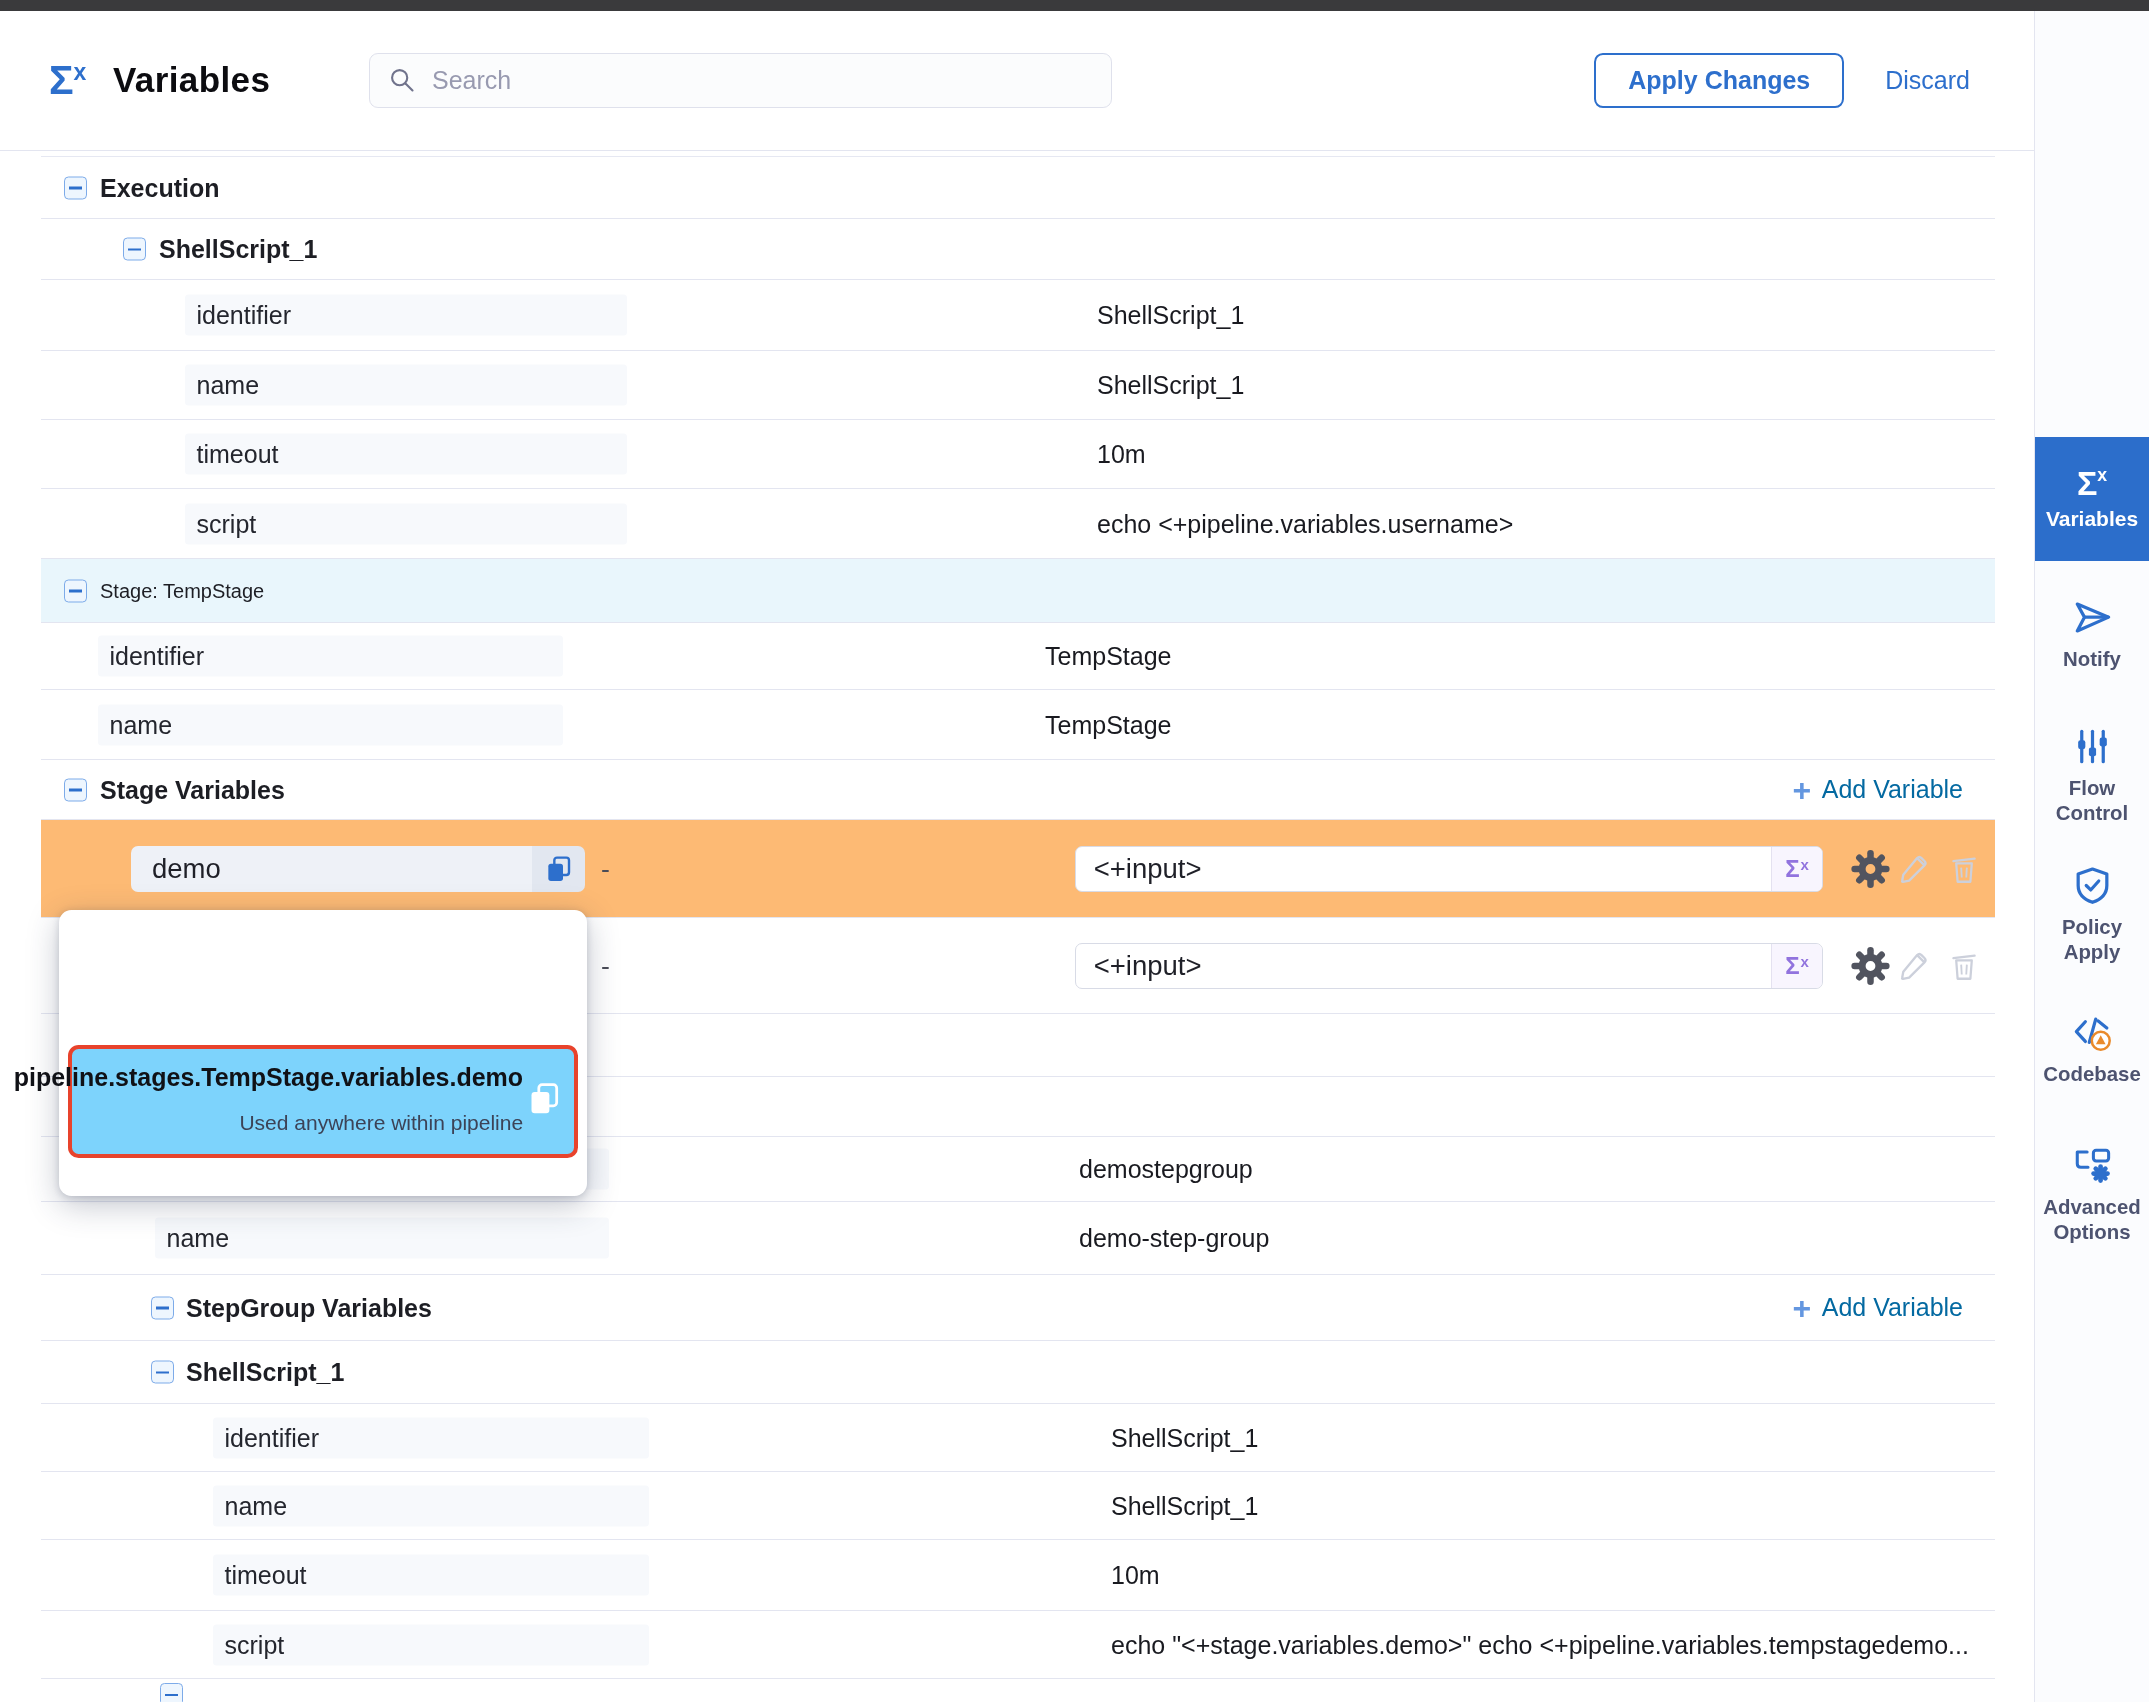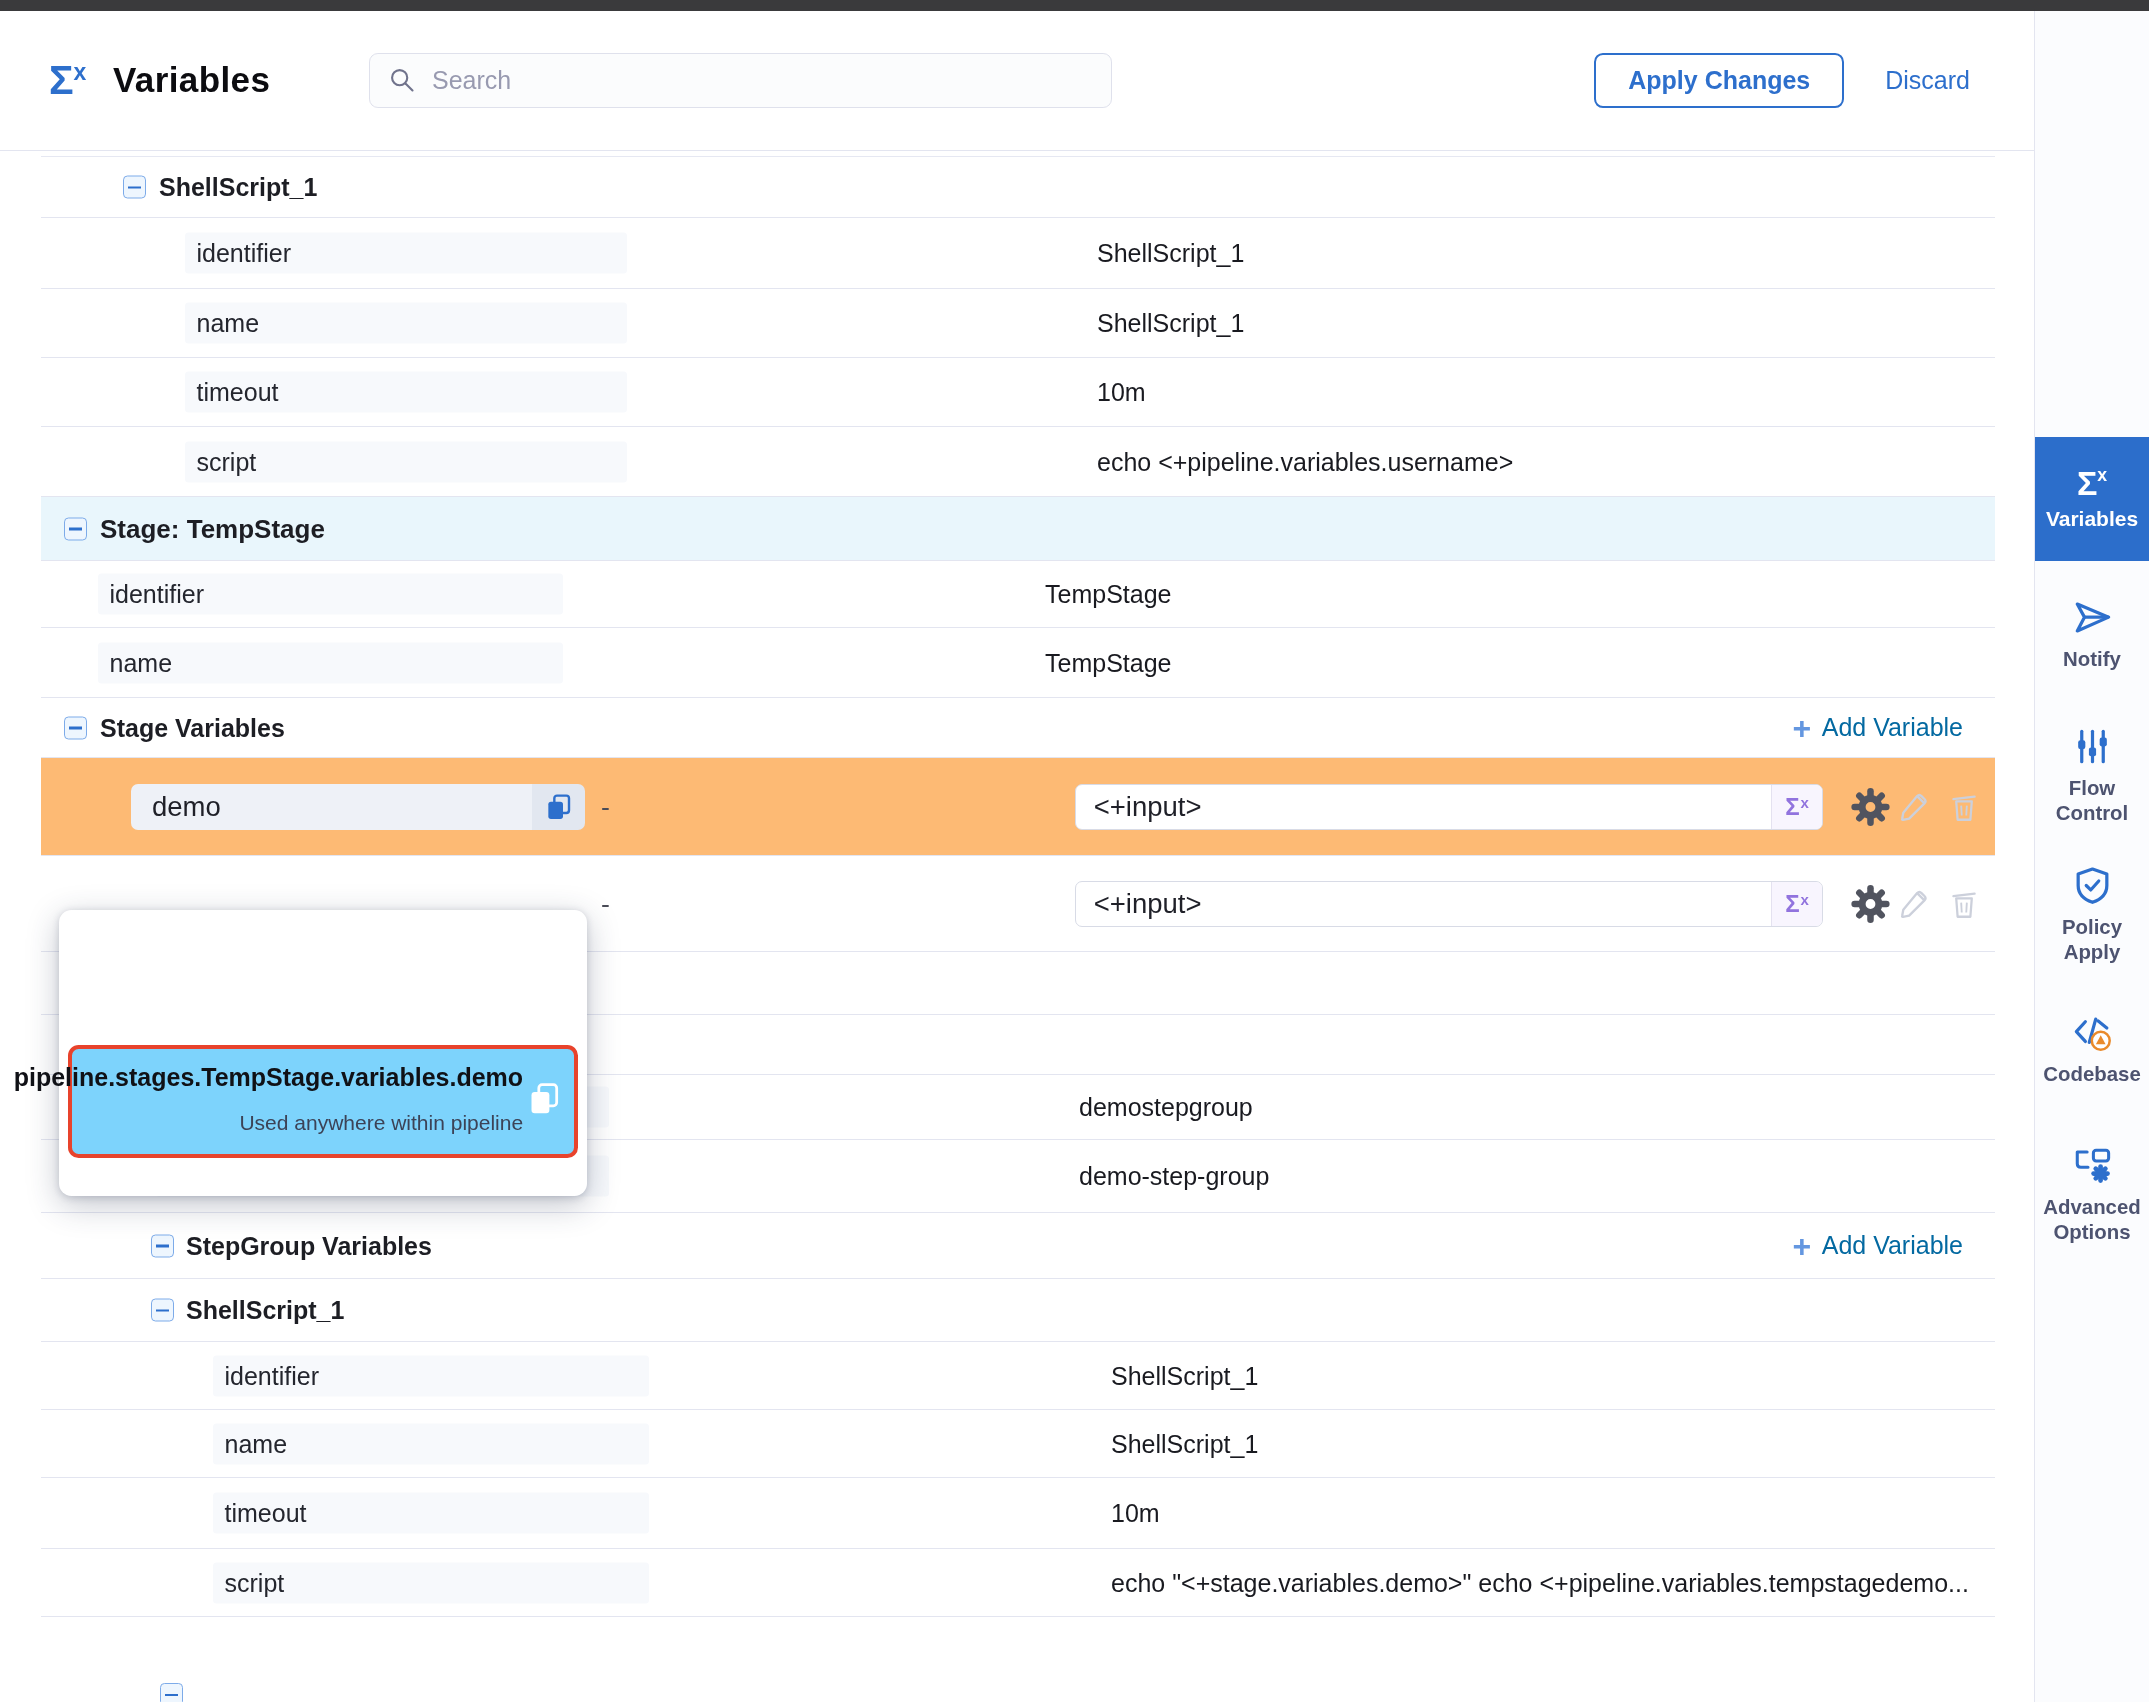--- a/index.html
+++ b/index.html
@@ -27,21 +27,21 @@
   .row{position:relative;border-bottom:1.8px solid #e3e5f0;box-sizing:border-box;}
   .row.stage-bg{background:#e9f6fc;}
   .row.hl-bg{background:#fdba74;}
   .tg{position:absolute;top:50%;transform:translateY(-50%);width:23px;height:23px;box-sizing:border-box;
       border:1.8px solid #7dabe9;border-radius:4.4px;background:#eef6fe;cursor:pointer;}
   .tg::after{content:"";position:absolute;left:4.4px;right:4.4px;top:50%;margin-top:-0.9px;height:2.7px;background:#2d6fcc;}
   .l0 .tg{left:23px}  .l0 .sec-label{left:59px}
   .l1 .tg{left:82px}  .l1 .sec-label{left:118px}
   .l2 .tg{left:110px} .l2 .sec-label{left:145px}
   .sec-label{position:absolute;top:50%;transform:translateY(-50%);font-size:25px;font-weight:600;color:#1d1e24;}
-  .row.stage-bg .sec-label{font-weight:700;font-size:26px;}
+  .row.stage-bg .sec-label{font-weight:400;font-size:20px;}
   .fbox{position:absolute;top:50%;transform:translateY(-50%);height:41px;border-radius:3.5px;background:#f7f9fc;
         display:flex;align-items:center;padding-left:11.5px;box-sizing:border-box;font-size:25px;color:#24262e;}
   .fval{position:absolute;top:50%;transform:translateY(-50%);font-size:25px;color:#191a20;white-space:nowrap;}
   .fa .fbox{left:57px;width:465px;}  .fa .fval{left:968px;margin-left:36px;}
   .fb .fbox{left:144px;width:442px;} .fb .fval{left:1056px;}
   .fc .fbox{left:114px;width:454px;} .fc .fval{left:1038px;}
   .fd .fbox{left:172px;width:436px;} .fd .fval{left:1070px;}
   .add-var{position:absolute;right:32px;top:50%;transform:translateY(-50%);display:flex;align-items:center;gap:10.6px;cursor:pointer;}
   .add-var .plus{color:#6497e0;font-size:32px;font-weight:600;line-height:1;}
   .add-var .lbl{color:#0369a1;font-size:25px;font-weight:500;}
@@ -105,20 +105,24 @@
       <line x1="15" y1="15" x2="21" y2="21" stroke="#70738c" stroke-width="1.8" stroke-linecap="round"></line>
     </svg>
     <input type="text" placeholder="Search" style="">
   </div>
   <div class="apply-btn">Apply Changes</div>
   <div class="discard-link">Discard</div>
 </div>
 
 <div class="content">
 
+  <div class="row l0" style="height:62px">
+    <span class="tg"></span>
+    <span class="sec-label">Execution</span>
+  </div>
 
   <div class="row l1" style="height:61px">
     <span class="tg"></span>
     <span class="sec-label">ShellScript_1</span>
   </div>
 
   <div class="row fb" style="height:71px">
     <div class="fbox">identifier</div>
     <div class="fval">ShellScript_1</div>
   </div>

